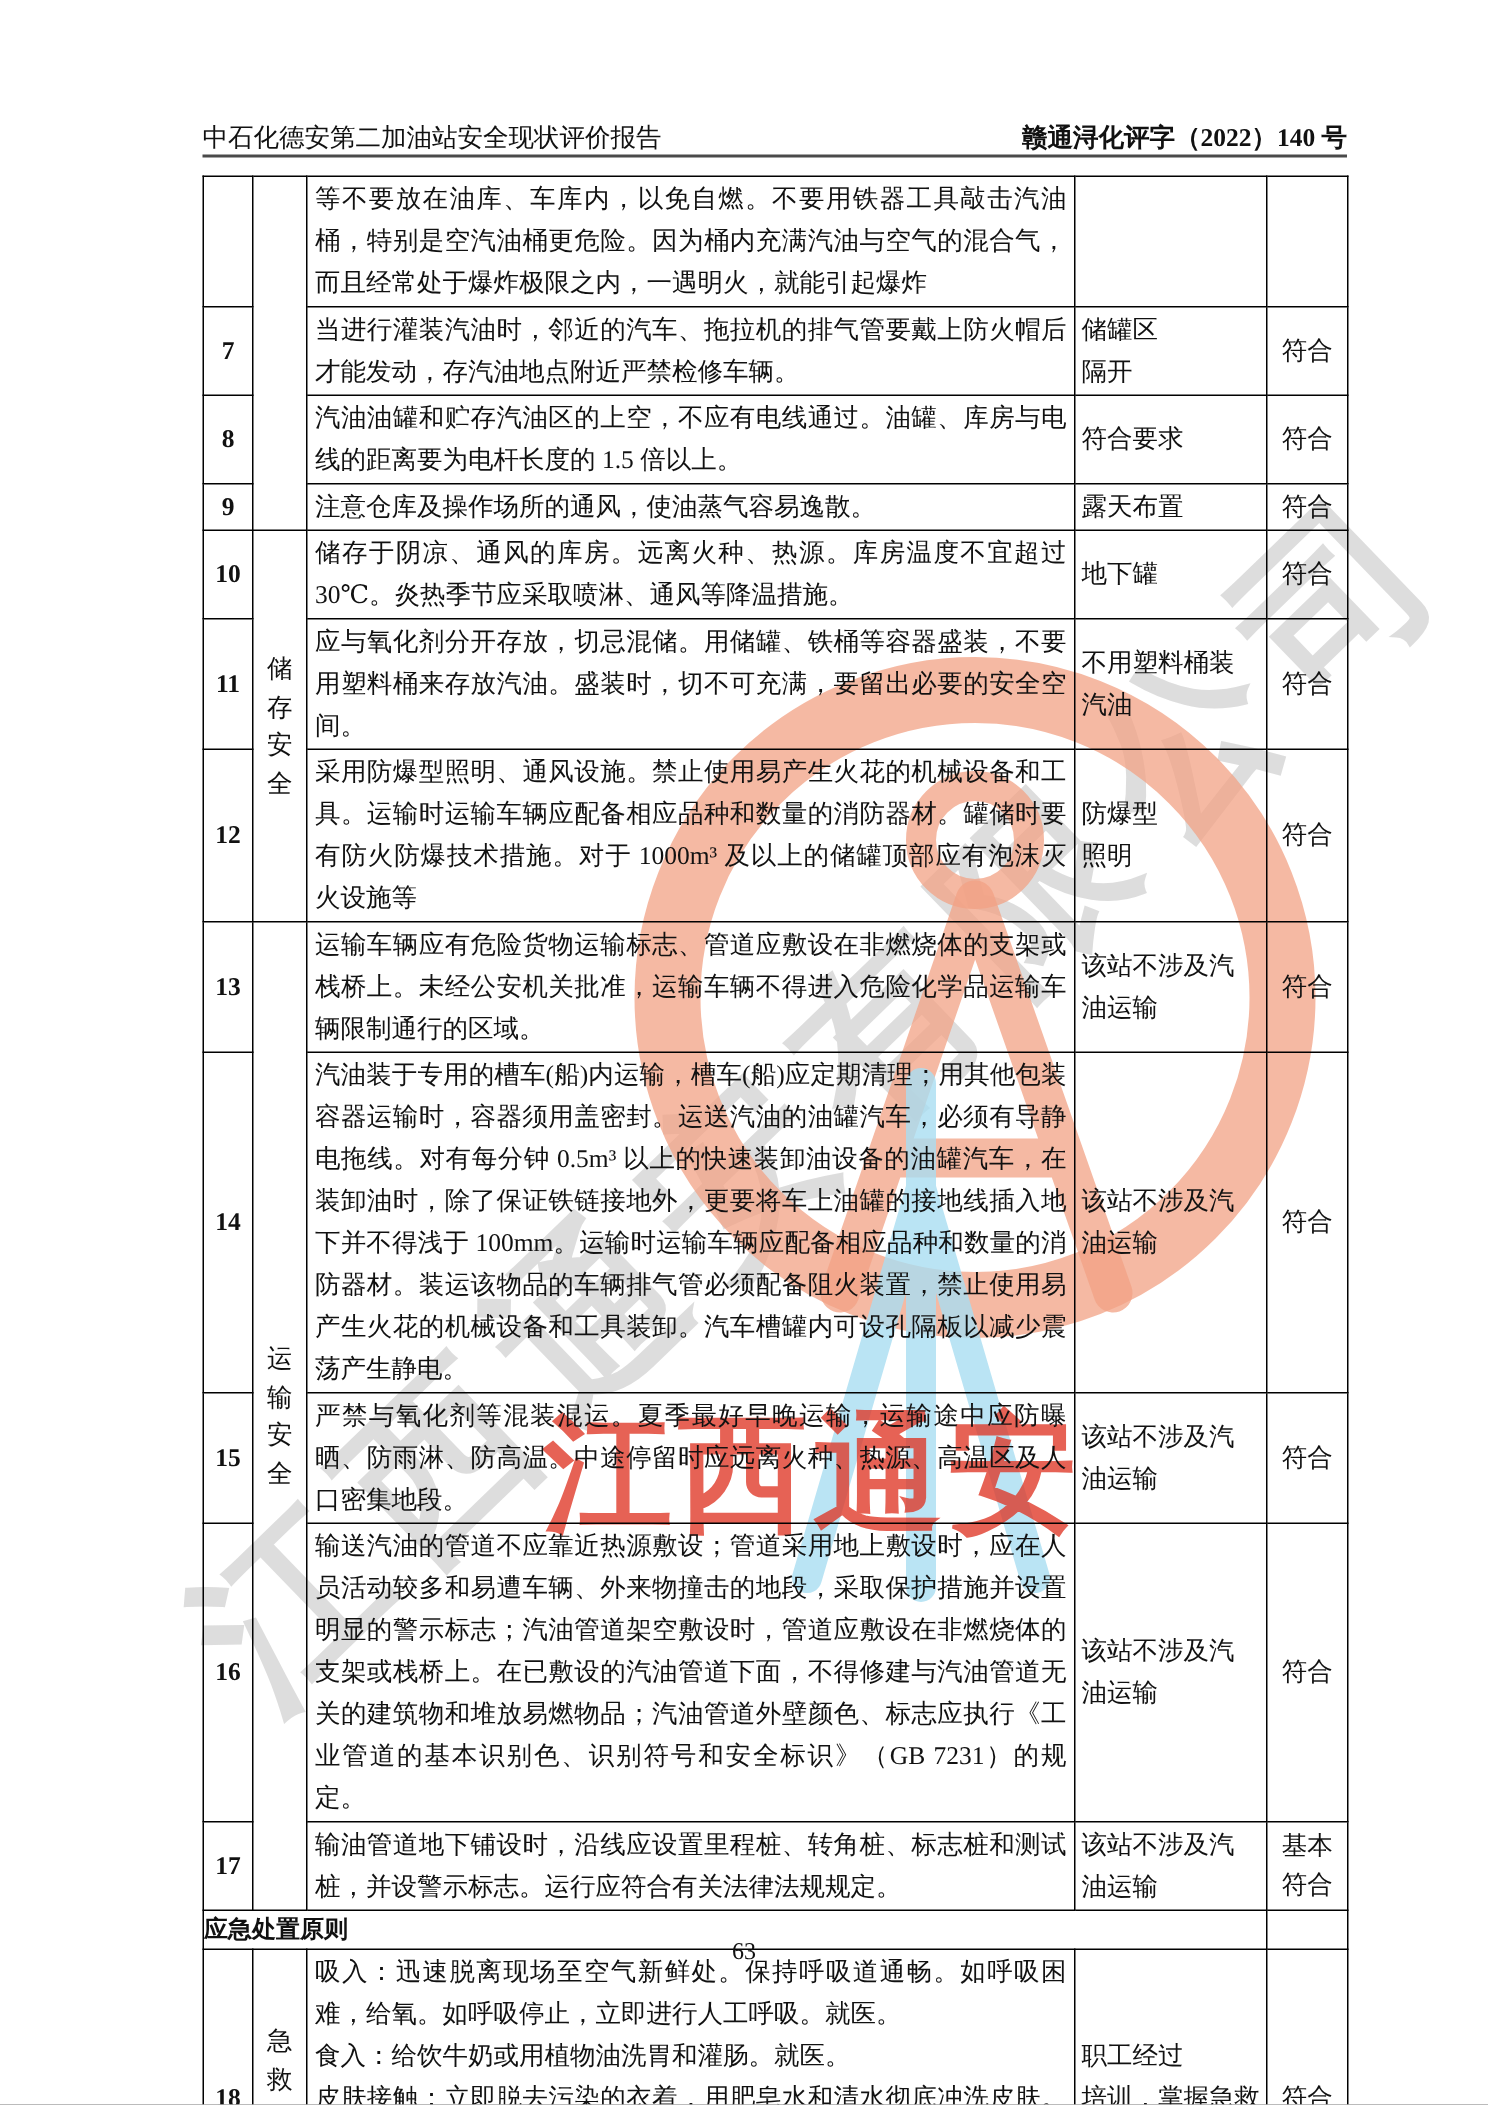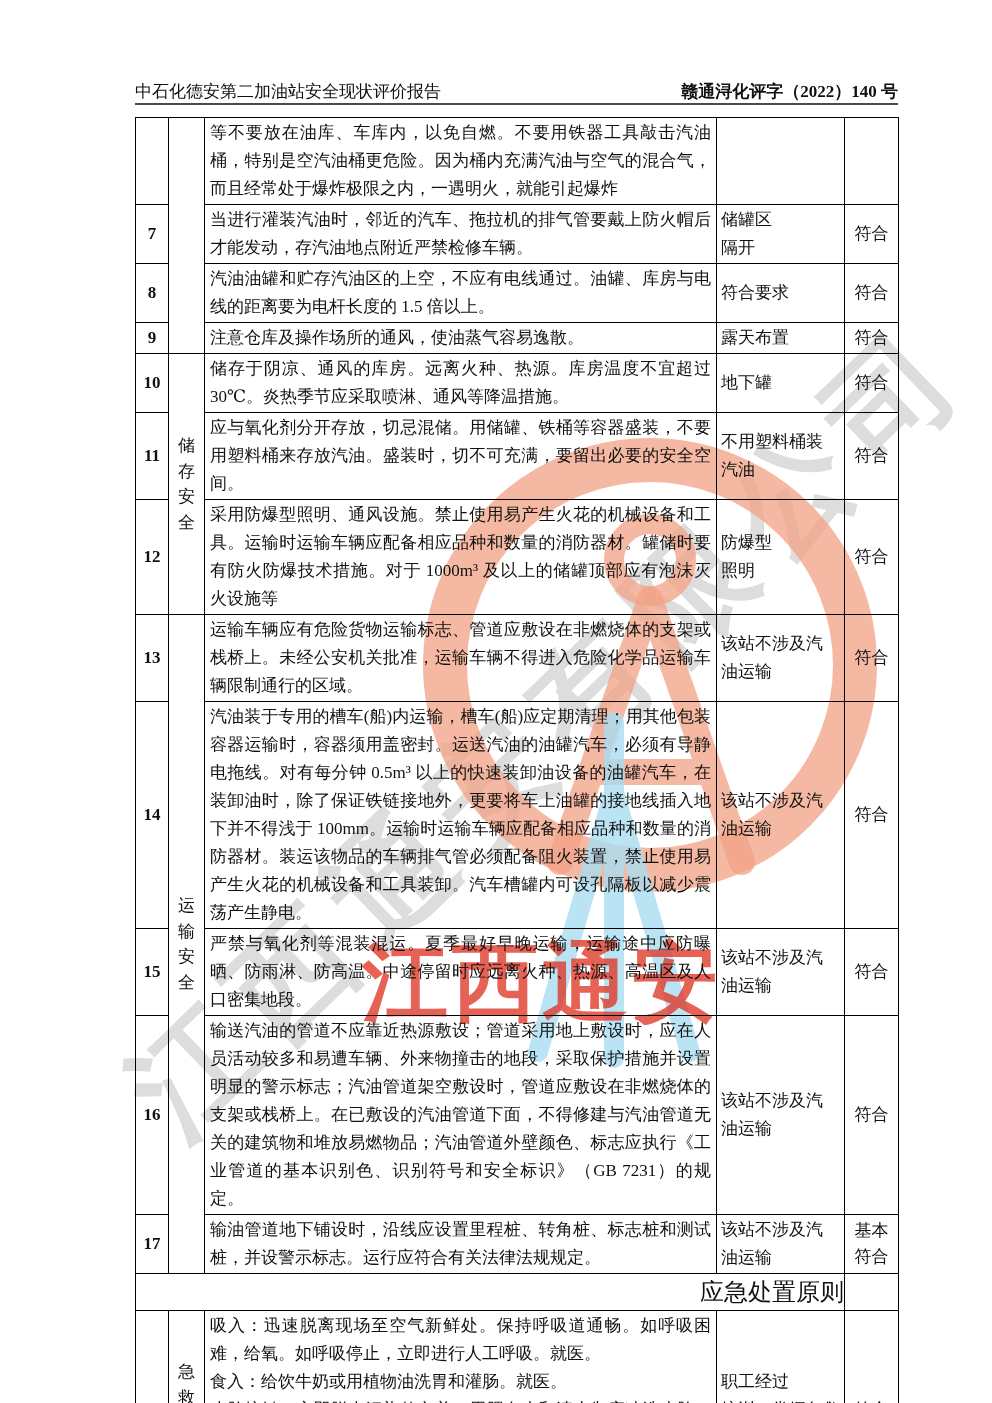--- a/index.html
+++ b/index.html
@@ -99,23 +99,23 @@
     padding: 0 4px;
     white-space: pre-line;
   }
   td.result {
     text-align: center;
     line-height: 26px;
     padding: 0 2px;
     white-space: pre-line;
   }
   td.section-label {
-    text-align: right;
-    font-weight: normal;
-    font-size: 24px;
+    text-align: left;
+    font-weight: bold;
+    font-size: 16px;
     padding: 2px 0;
   }
   
   .page-number {
     position: absolute;
     left: 0; right: 0;
     top: 1293px;
     text-align: center;
     font-size: 16px;
     z-index: 2;
@@ -248,14 +248,15 @@
 皮肤接触：立即脱去污染的衣着，用肥皂水和清水彻底冲洗皮肤。就医。
 眼睛接触：立即提起眼睑，用大量流动清水或生理盐水彻底冲洗至少 15</td>
         <td class="status">职工经过
 培训，掌握急救
 措施</td>
         <td class="result">符合</td>
       </tr>
     </tbody>
   </table>
 
+  <div class="page-number">63</div>
 
 </div>
 
 </body></html>

